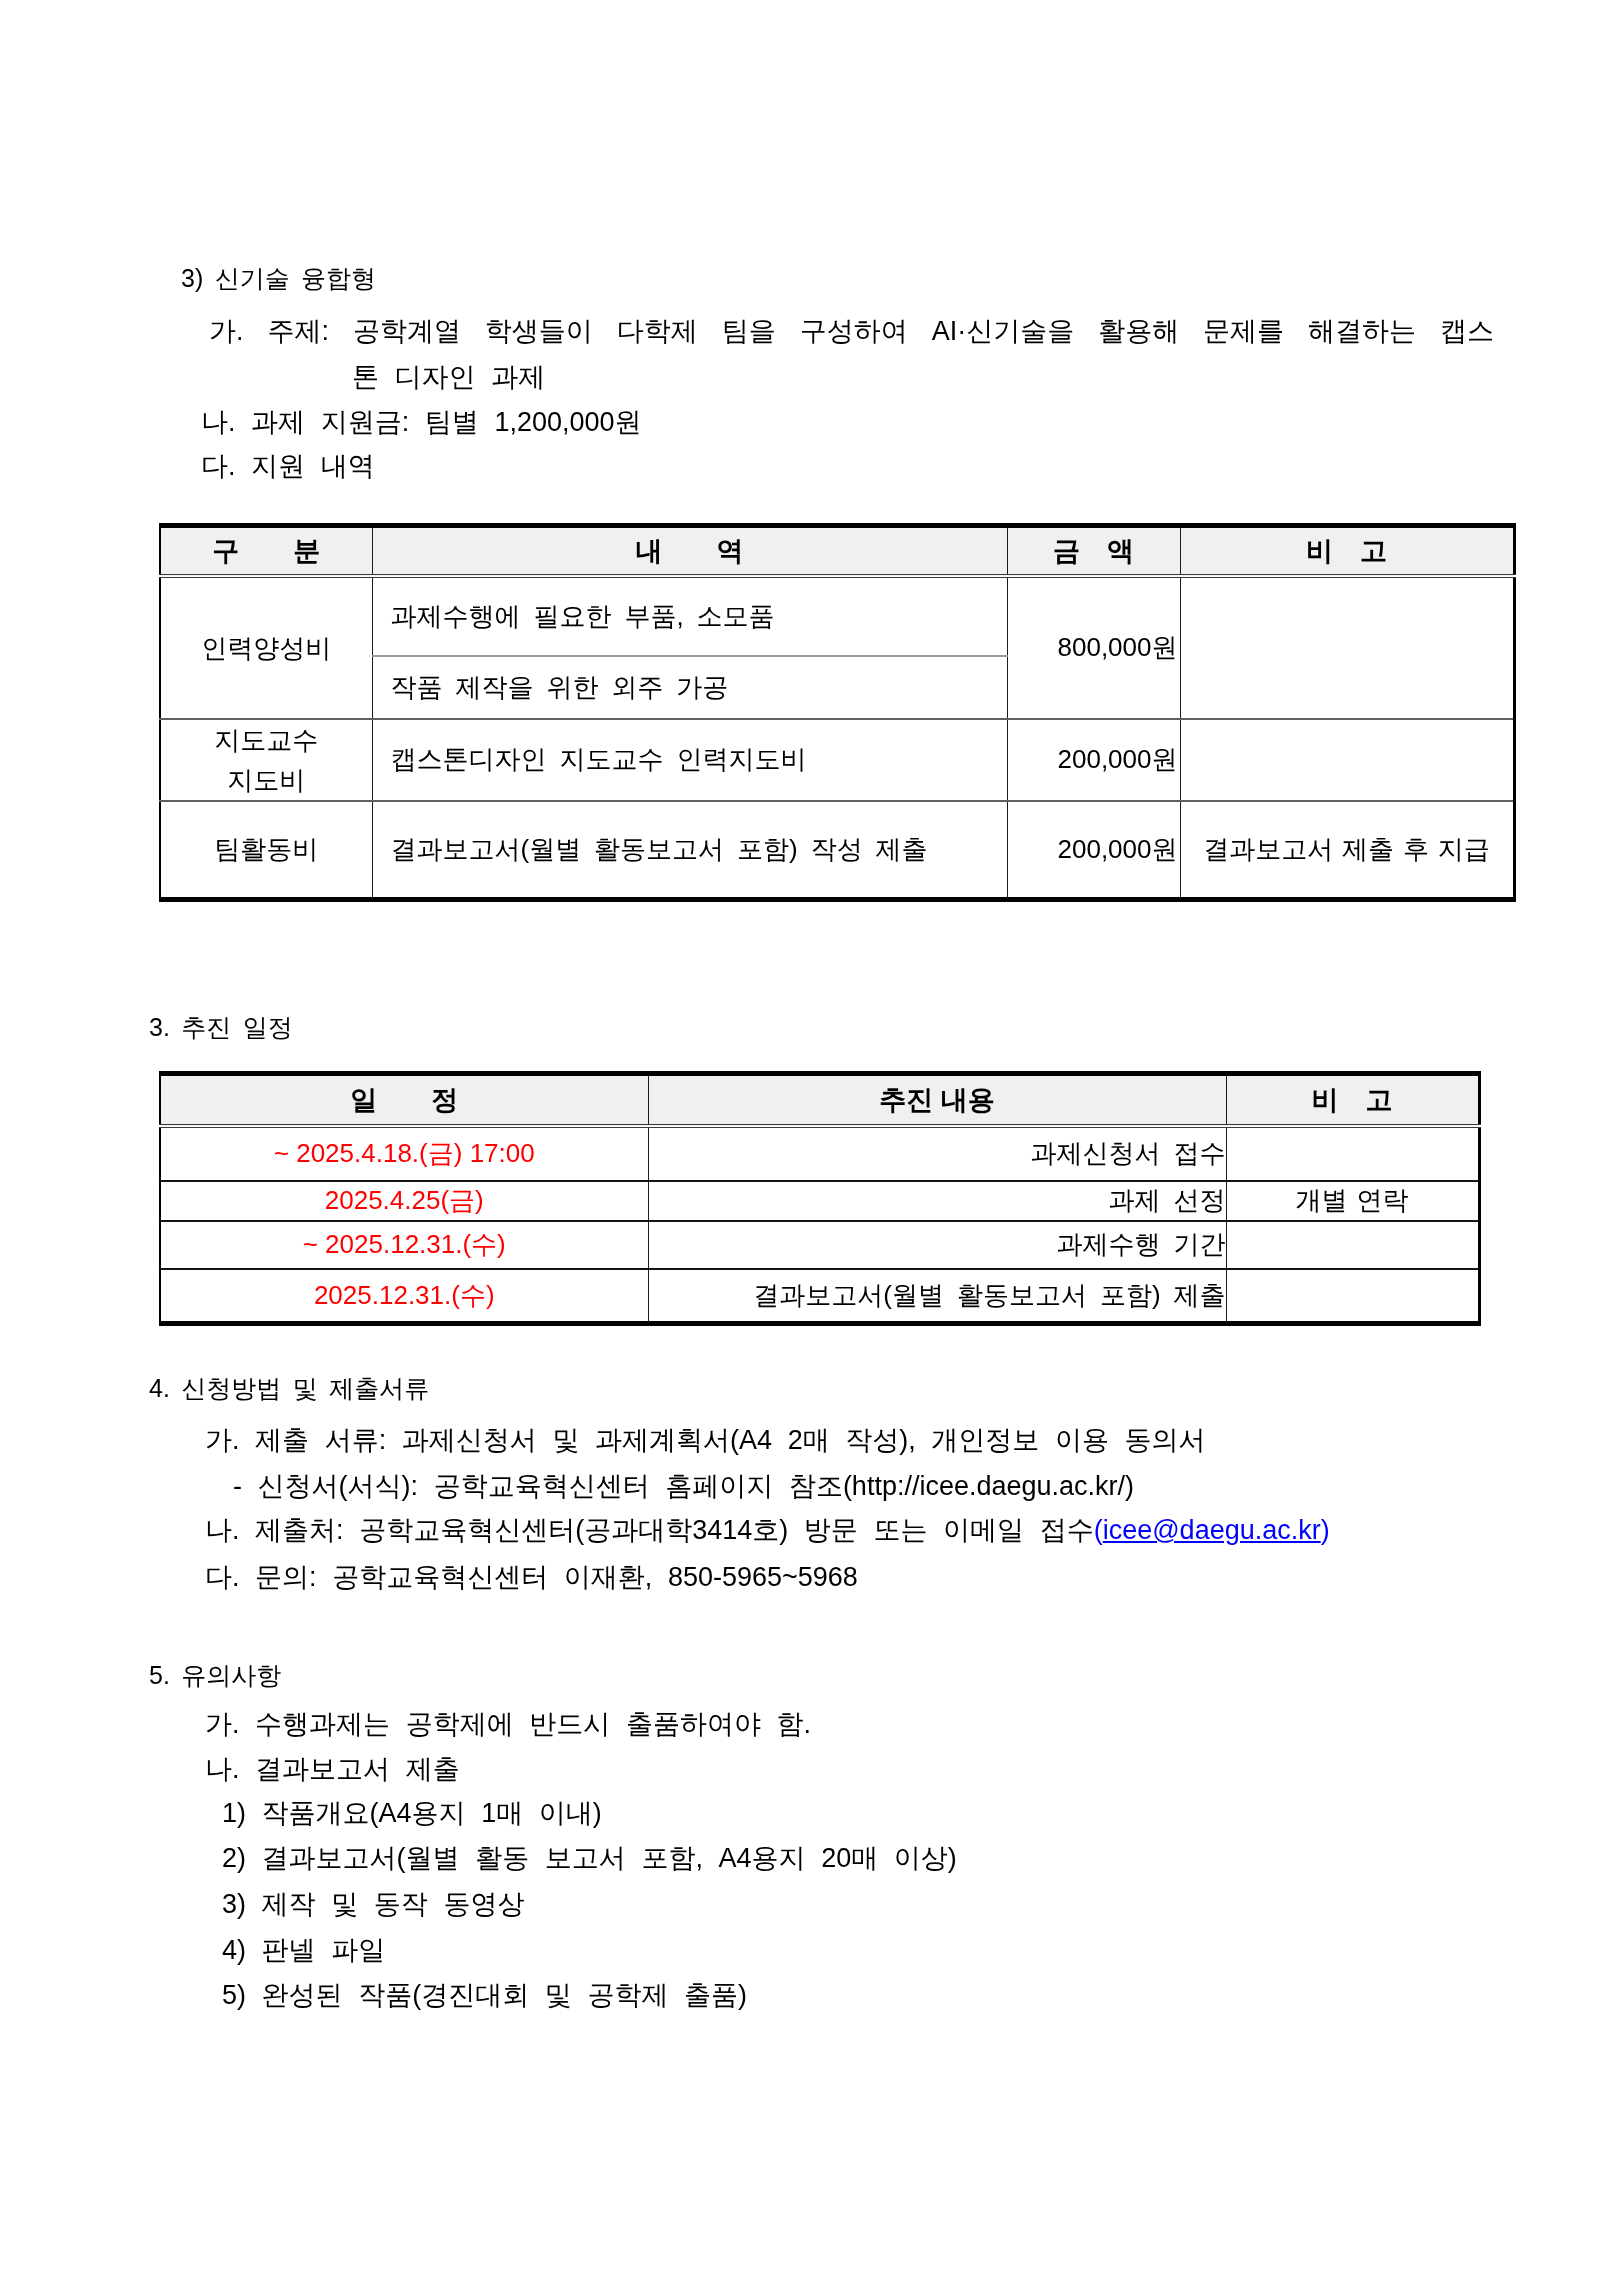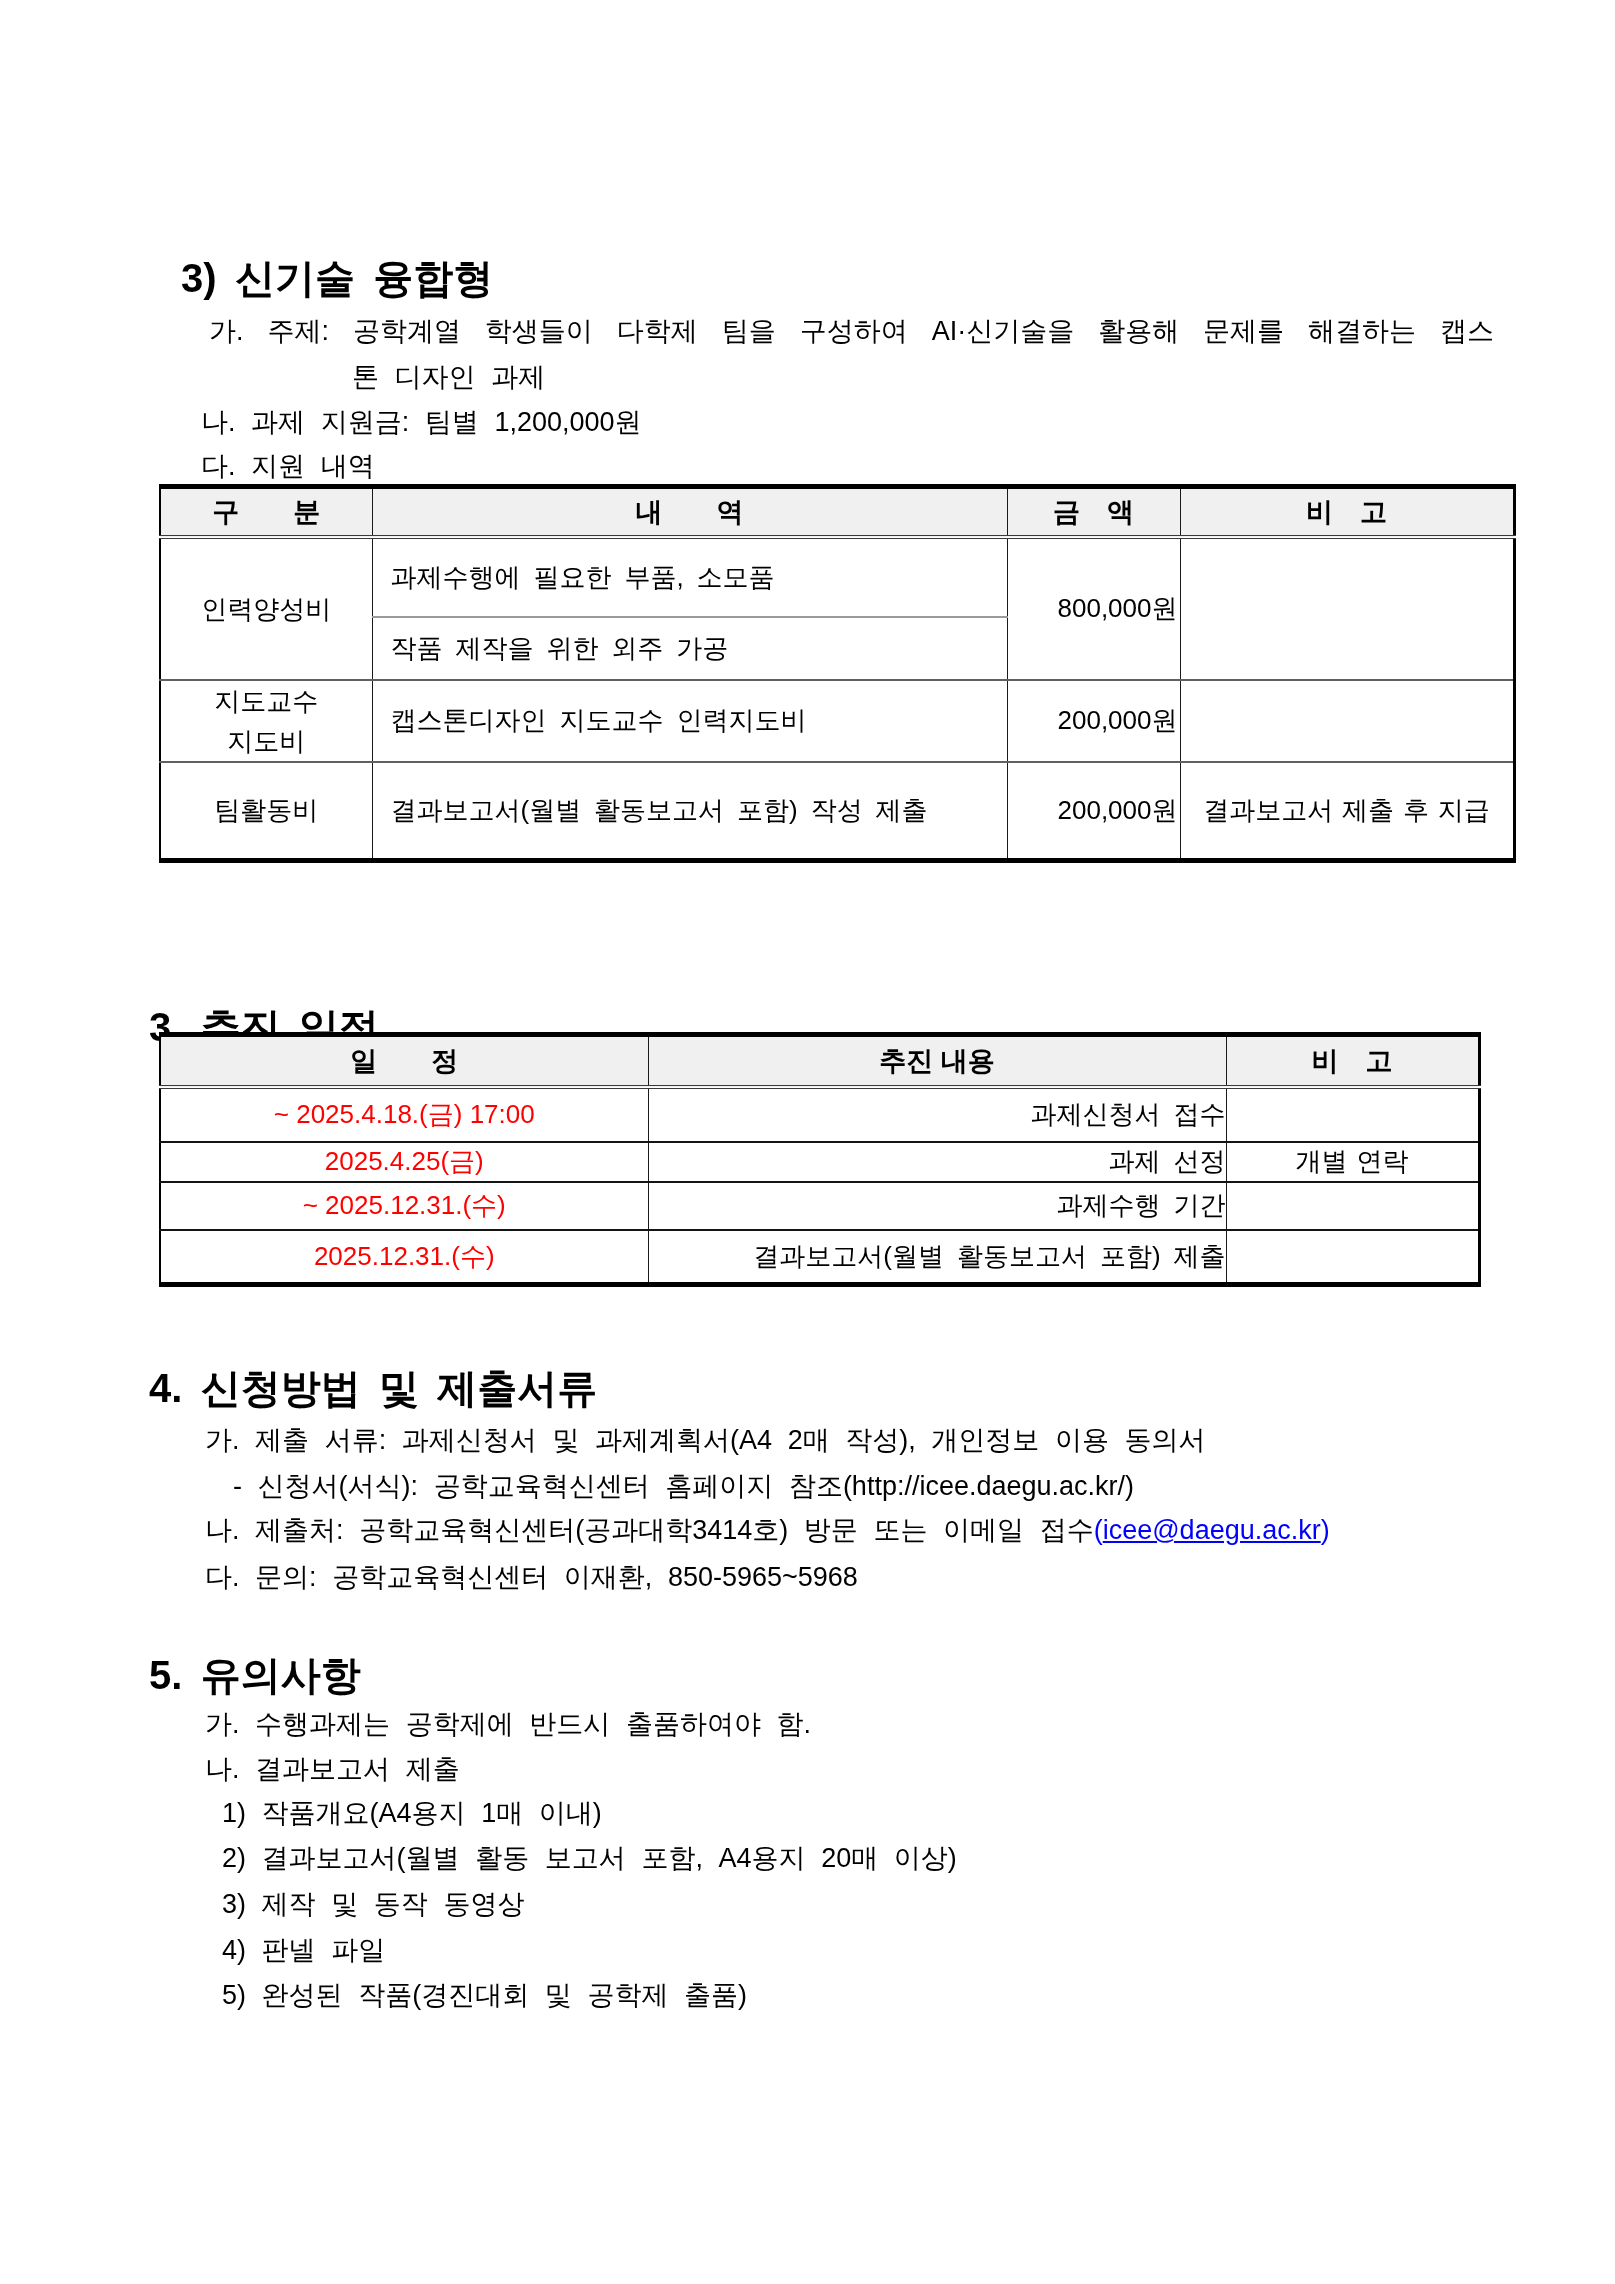--- a/index.html
+++ b/index.html
@@ -17,22 +17,22 @@
     color: #000000;
     overflow: hidden;
   }
   .abs { position: absolute; }
   .line {
     white-space: nowrap;
     line-height: 38px;
     word-spacing: 0.30em;
   }
   .heading {
-    font-weight: bold;
-    font-size: 40px;
+    font-weight: normal;
+    font-size: 25px;
     line-height: 39px;
     white-space: nowrap;
     word-spacing: 0.18em;
   }
   .justified {
     white-space: normal;
     text-align: justify;
     text-align-last: justify;
     word-spacing: normal;
     line-height: 38px;
@@ -49,20 +49,21 @@
     border-collapse: collapse;
     table-layout: fixed;
     font-size: 26px;
     color: #000;
   }
   table.doc-table {
     border-top: 5.9px solid #000;
     border-bottom: 5.9px solid #000;
     border-left: 2.6px solid #000;
     border-right: 3.3px solid #000;
+    margin-top: 39px;
   }
   th {
     background: #F0F0F0;
     font-weight: bold;
     font-size: 27px;
     text-align: center;
     vertical-align: middle;
     border-bottom: 4.6px double #3a3a3a;
     padding: 0;
   }

